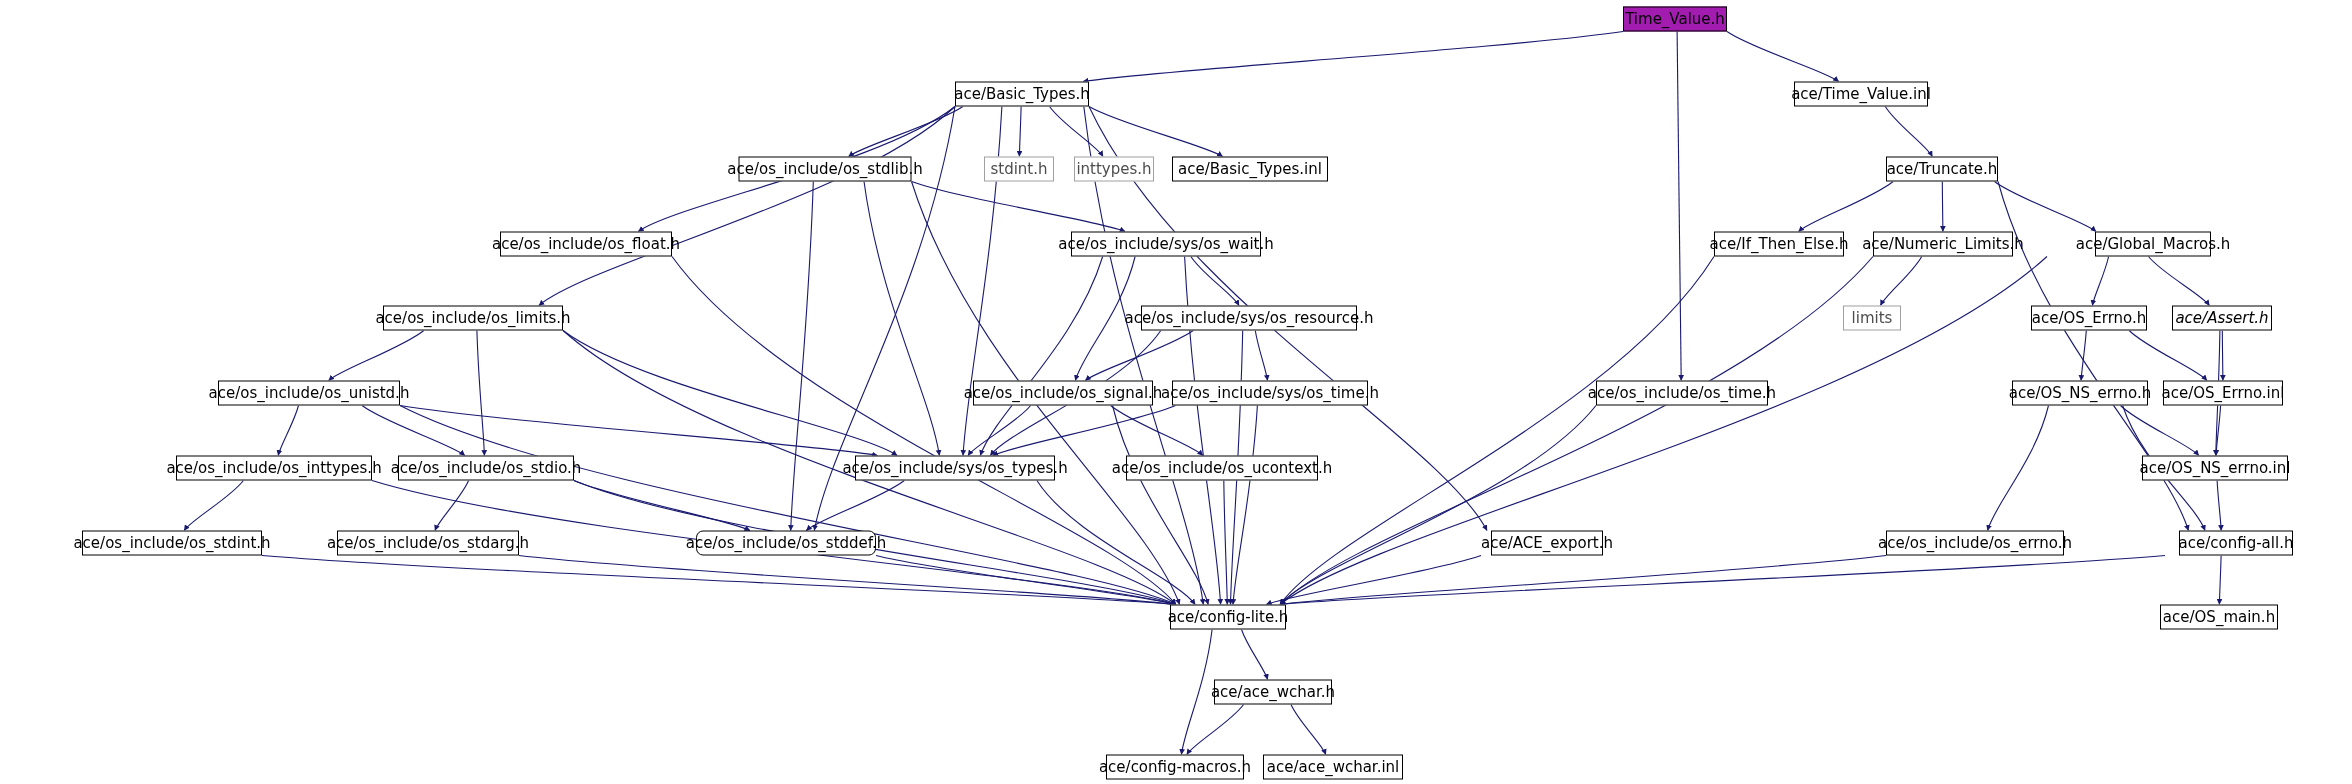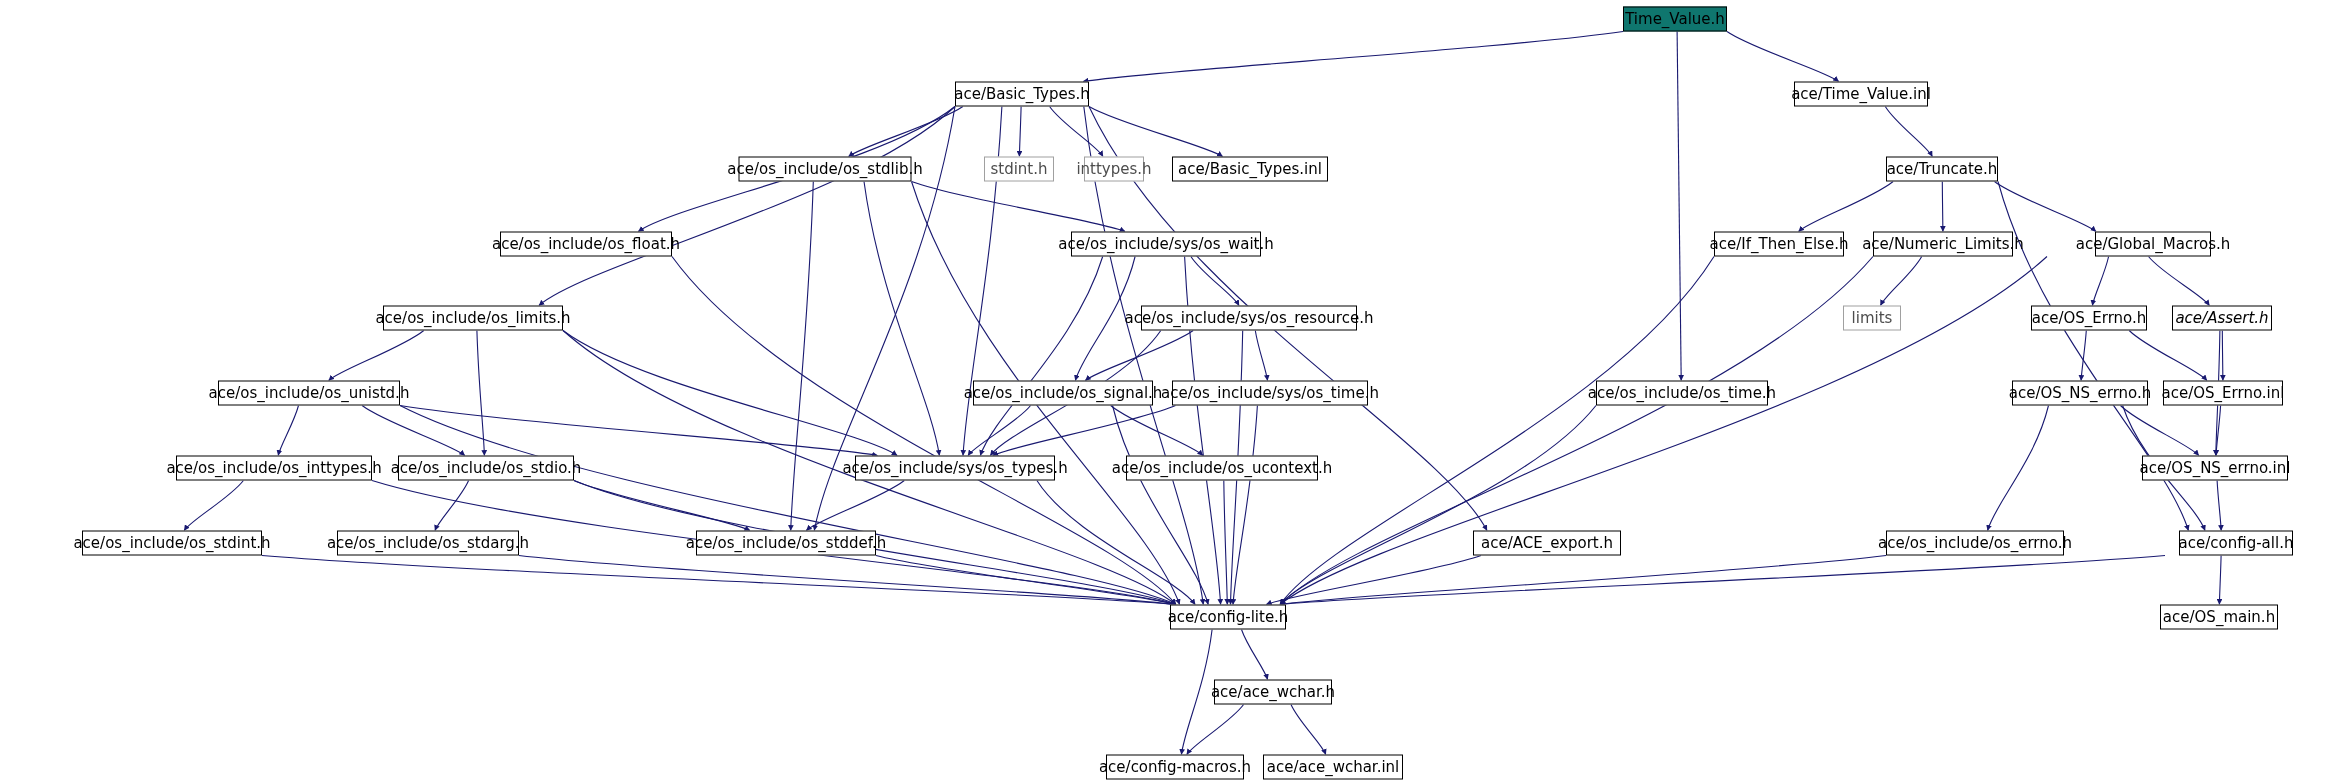--- a/index.html
+++ b/index.html
@@ -26,21 +26,21 @@
     padding:0 6px;
     height:25px;
     transform:translate(-50%,-50%);
     letter-spacing:0px;
   }
   .node.sys{
     border:1px solid #a0a0a0;
     color:#4d4d4d;
   }
   .node.root{
-    background:#0f766e;
+    background:#a21caf;
     border:1px solid #000000;
   }
 </style>
 </head>
 <body>
 
 <div id="graph">
   <svg id="edges" xmlns="http://www.w3.org/2000/svg">
     <defs>
       <marker id="ah" viewBox="0 0 10 10" refX="9.5" refY="5" markerWidth="5.2" markerHeight="5.2" orient="auto-start-reverse">
@@ -128,21 +128,21 @@
         <path d="M 1243.6 704.5 C 1230.8 722.0, 1193.9 743.5, 1186.8 754.5" fill="none" stroke="#191970" stroke-width="1.1" marker-end="url(#ah)"></path>
         <path d="M 1291.0 704.5 C 1298.8 722.0, 1321.5 743.5, 1325.8 754.5" fill="none" stroke="#191970" stroke-width="1.1" marker-end="url(#ah)"></path>
       </g>
   </svg>
   <div id="nodes">
       <div class="node root" style="left: 1675px; top: 19px; width: 104px;">Time_Value.h</div>
       <div class="node" style="left: 1022px; top: 94px; width: 134px;">ace/Basic_Types.h</div>
       <div class="node" style="left: 1861px; top: 94px; width: 134px;">ace/Time_Value.inl</div>
       <div class="node" style="left: 825px; top: 169px; width: 173px;">ace/os_include/os_stdlib.h</div>
       <div class="node sys" style="left: 1019px; top: 169px; width: 70px;">stdint.h</div>
-      <div class="node sys" style="left: 1114px; top: 169px; width: 60px;">inttypes.h</div>
+      <div class="node sys" style="left: 1114px; top: 169px; width: 80px;">inttypes.h</div>
       <div class="node" style="left: 1250px; top: 169px; width: 156px;">ace/Basic_Types.inl</div>
       <div class="node" style="left: 1942px; top: 169px; width: 112px;">ace/Truncate.h</div>
       <div class="node" style="left: 586px; top: 244px; width: 172px;">ace/os_include/os_float.h</div>
       <div class="node" style="left: 1166px; top: 244px; width: 190px;">ace/os_include/sys/os_wait.h</div>
       <div class="node" style="left: 1779px; top: 244px; width: 130px;">ace/If_Then_Else.h</div>
       <div class="node" style="left: 1943px; top: 244px; width: 140px;">ace/Numeric_Limits.h</div>
       <div class="node" style="left: 2117px; top: 244px; width: 116px; margin-left: 36px;">ace/Global_Macros.h</div>
       <div class="node" style="left: 473px; top: 318px; width: 180px;">ace/os_include/os_limits.h</div>
       <div class="node" style="left: 1249px; top: 318px; width: 216px;">ace/os_include/sys/os_resource.h</div>
       <div class="node sys" style="left: 1872px; top: 318px; width: 58px;">limits</div>
@@ -154,22 +154,22 @@
       <div class="node" style="left: 1682px; top: 393px; width: 172px;">ace/os_include/os_time.h</div>
       <div class="node" style="left: 2080px; top: 393px; width: 136px;">ace/OS_NS_errno.h</div>
       <div class="node" style="left: 2223px; top: 393px; width: 120px;">ace/OS_Errno.inl</div>
       <div class="node" style="left: 274px; top: 468px; width: 196px;">ace/os_include/os_inttypes.h</div>
       <div class="node" style="left: 486px; top: 468px; width: 176px;">ace/os_include/os_stdio.h</div>
       <div class="node" style="left: 955px; top: 468px; width: 200px;">ace/os_include/sys/os_types.h</div>
       <div class="node" style="left: 1222px; top: 468px; width: 192px;">ace/os_include/os_ucontext.h</div>
       <div class="node" style="left: 2215px; top: 468px; width: 146px;">ace/OS_NS_errno.inl</div>
       <div class="node" style="left: 172px; top: 543px; width: 180px;">ace/os_include/os_stdint.h</div>
       <div class="node" style="left: 428px; top: 543px; width: 182px;">ace/os_include/os_stdarg.h</div>
-      <div class="node" style="left: 786px; top: 543px; width: 180px;">ace/os_include/os_stddef.h</div>
-      <div class="node" style="left: 1547px; top: 543px; width: 148px;">ace/ACE_export.h</div>
+      <div class="node" style="left: 786px; top: 543px; width: 180px; border-radius: 7px;">ace/os_include/os_stddef.h</div>
+      <div class="node" style="left: 1547px; top: 543px; width: 112px;">ace/ACE_export.h</div>
       <div class="node" style="left: 1975px; top: 543px; width: 178px;">ace/os_include/os_errno.h</div>
       <div class="node" style="left: 2222px; top: 543px; width: 114px; margin-left: 14px;">ace/config-all.h</div>
       <div class="node" style="left: 1228px; top: 617px; width: 116px;">ace/config-lite.h</div>
       <div class="node" style="left: 2219px; top: 617px; width: 118px;">ace/OS_main.h</div>
       <div class="node" style="left: 1273px; top: 692px; width: 118px;">ace/ace_wchar.h</div>
       <div class="node" style="left: 1175px; top: 767px; width: 138px;">ace/config-macros.h</div>
       <div class="node" style="left: 1333px; top: 767px; width: 140px;">ace/ace_wchar.inl</div>
     </div>
 </div>
 

